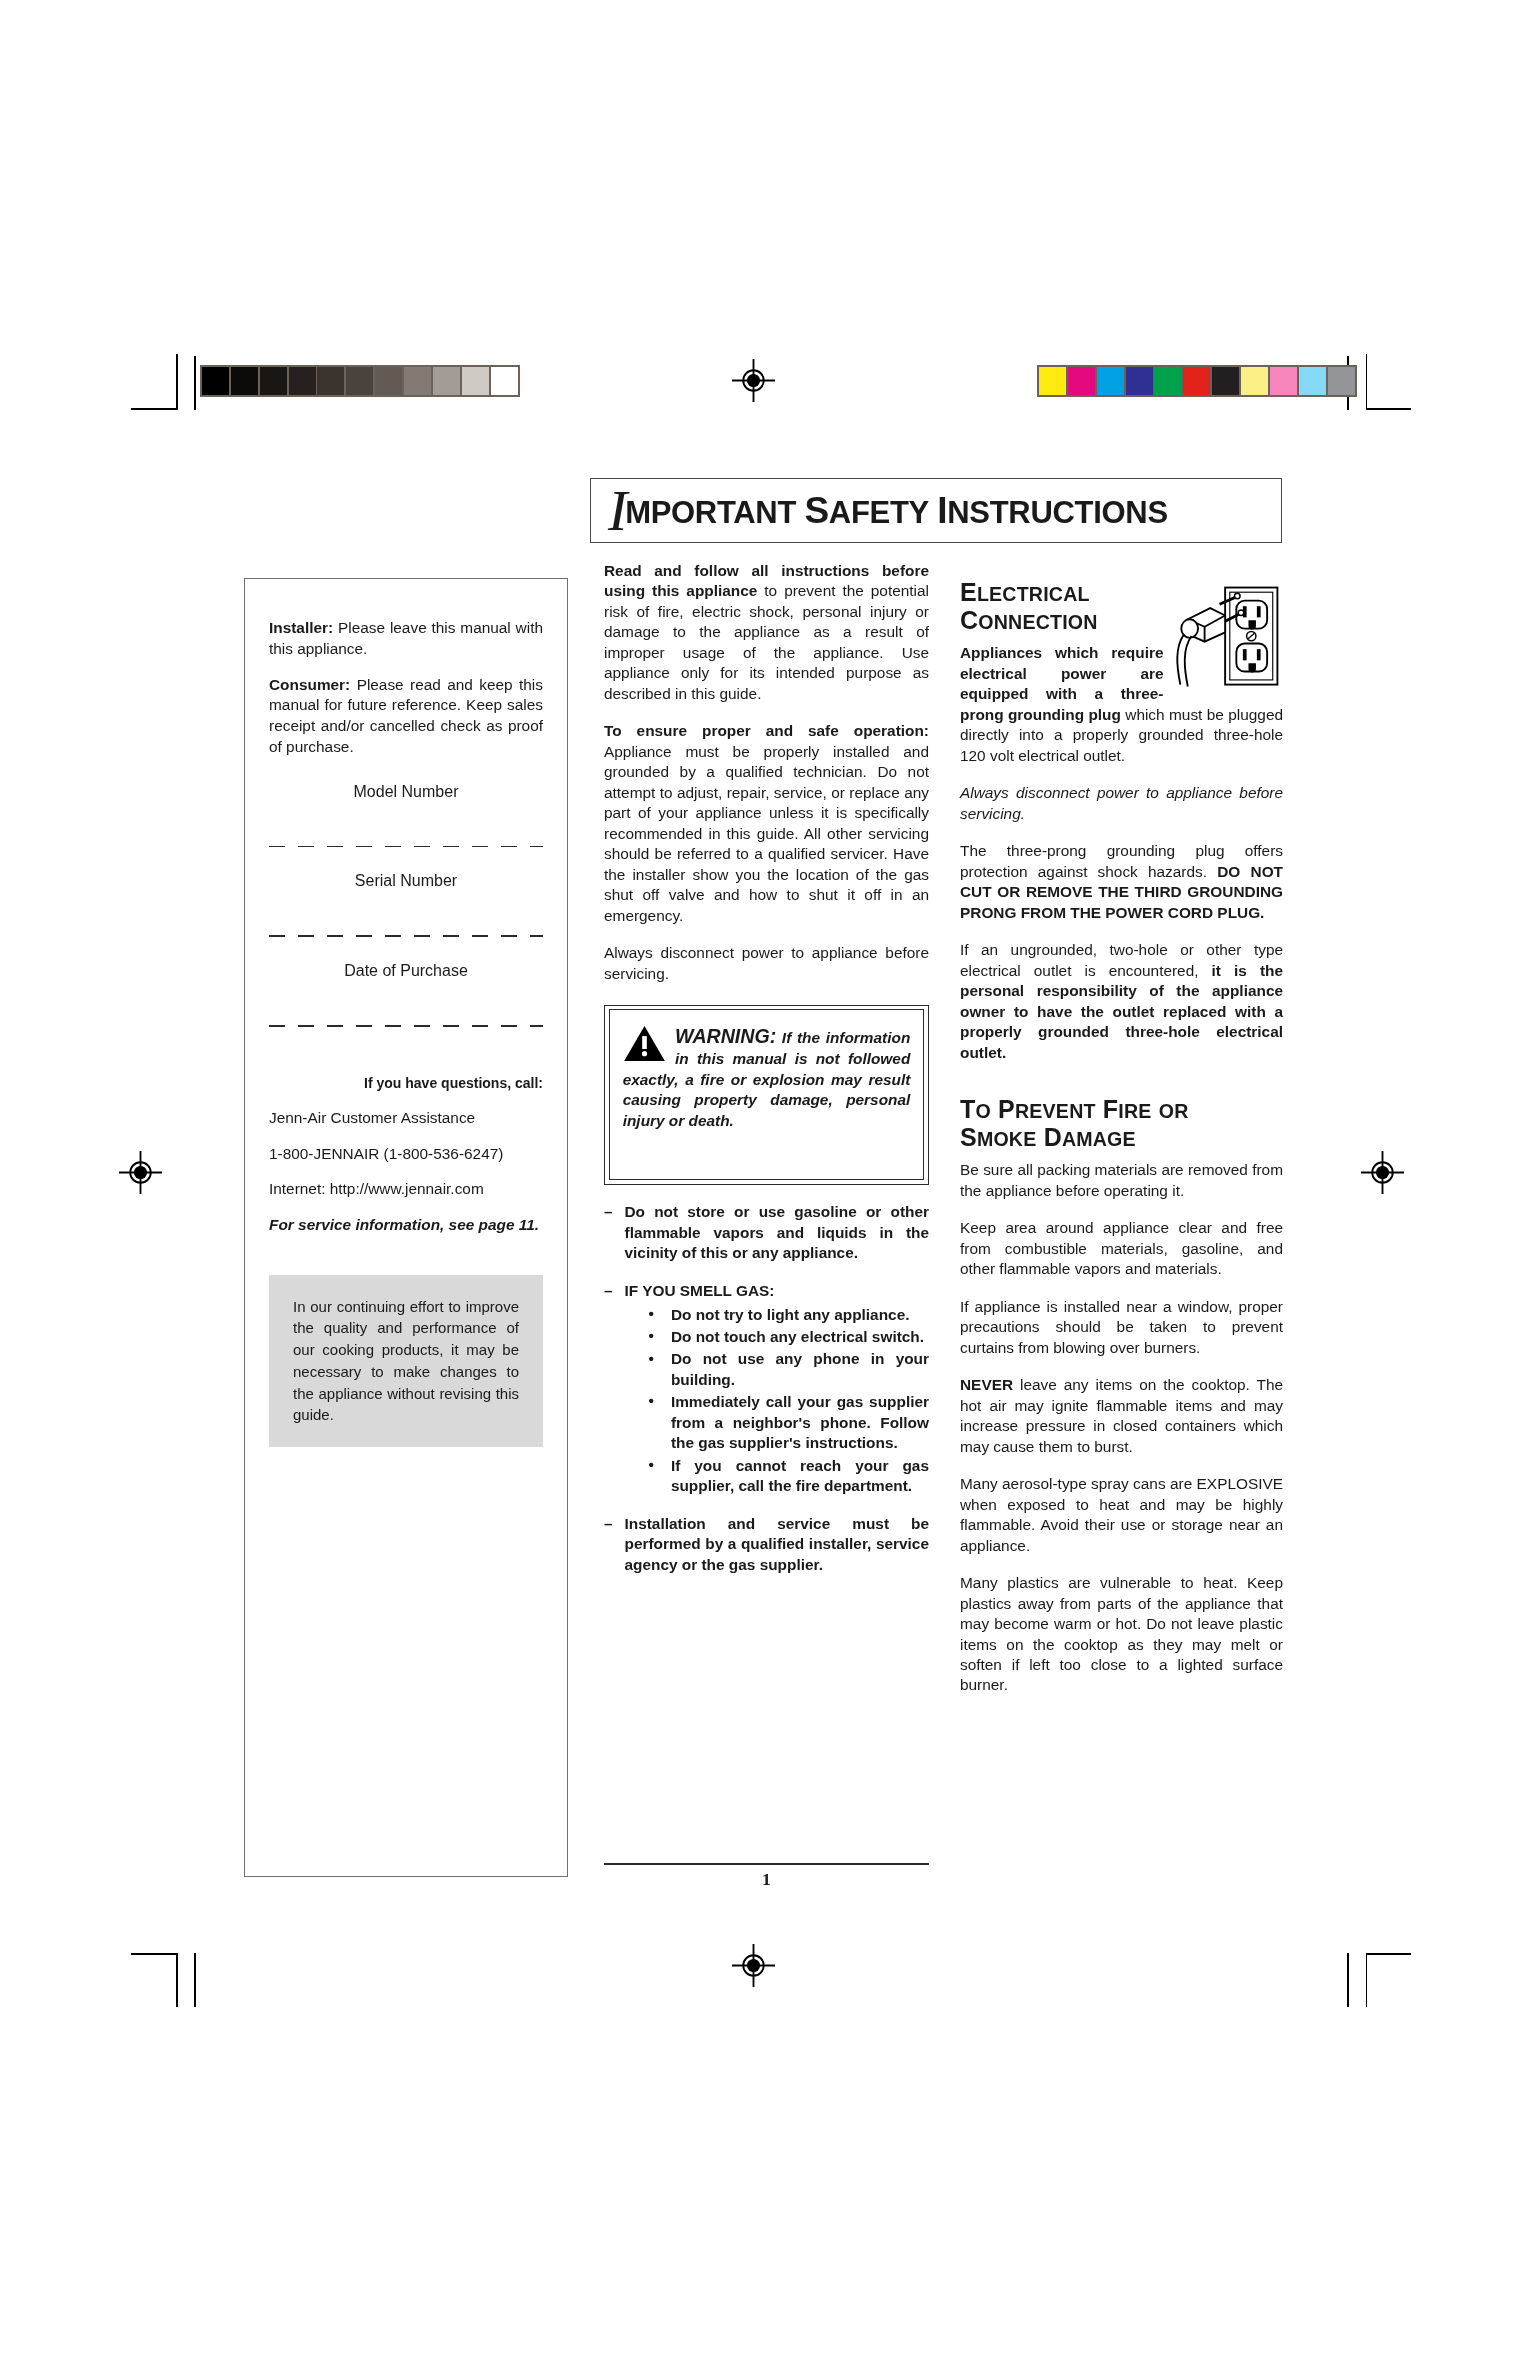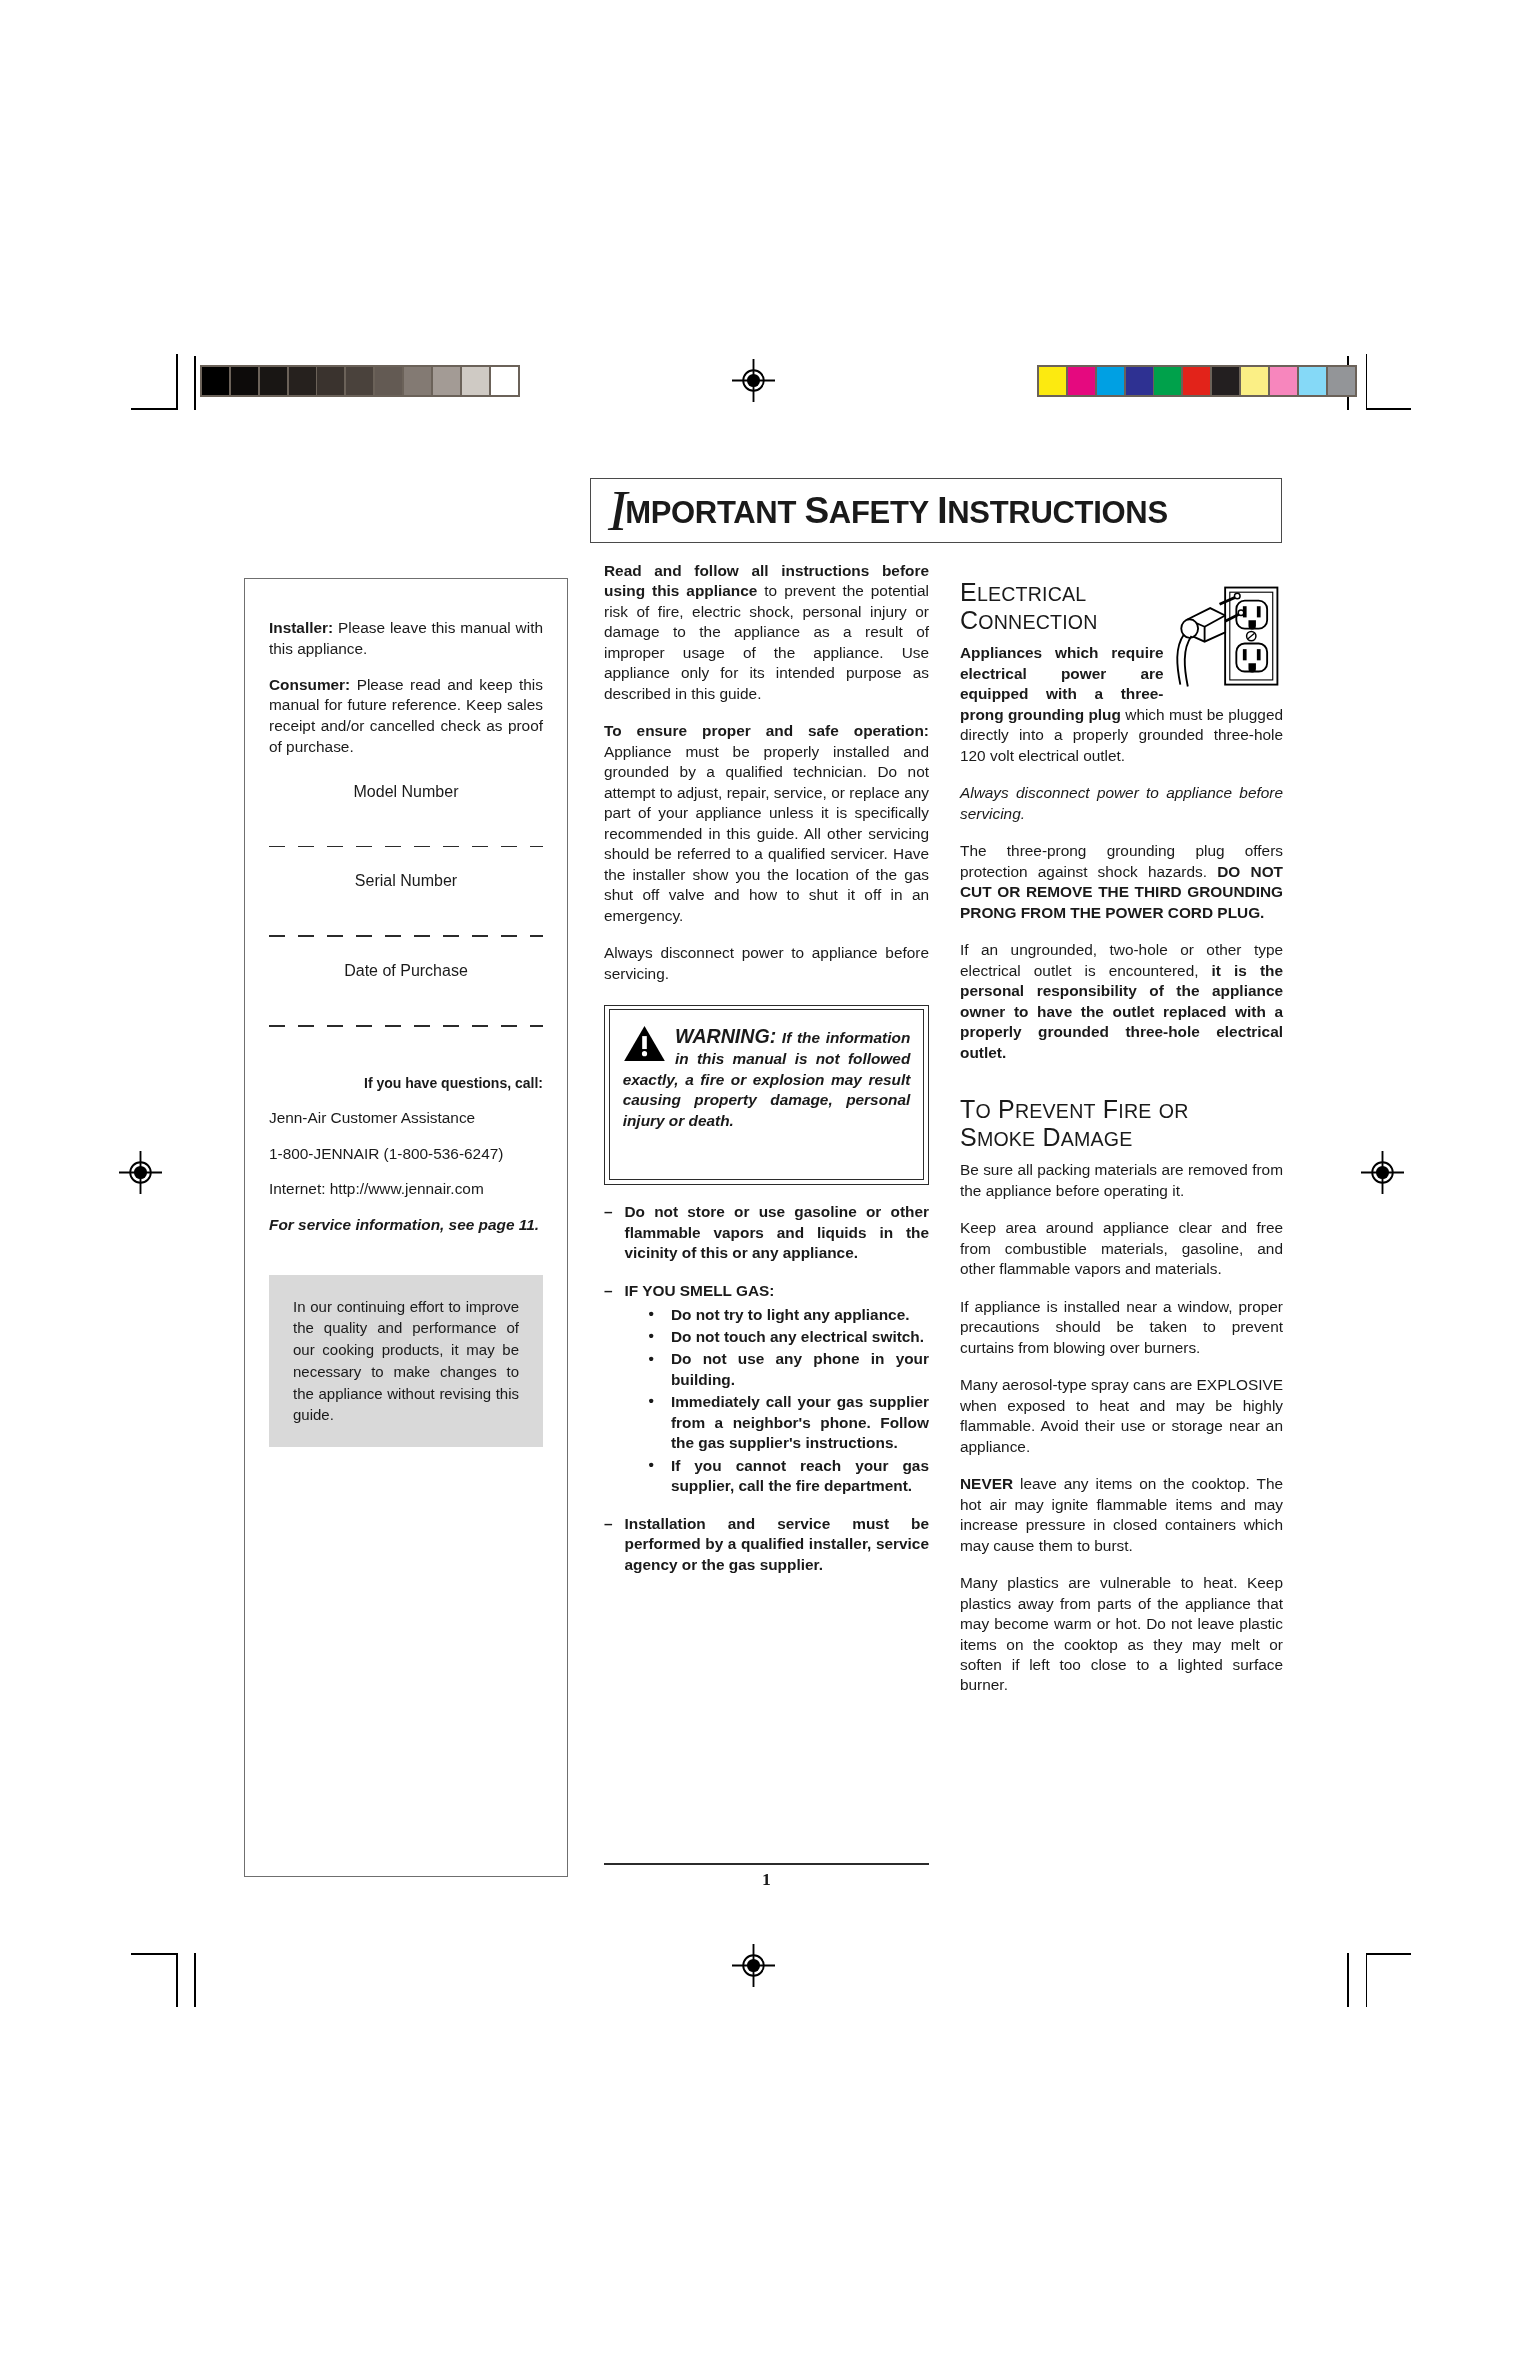--- a/index.html
+++ b/index.html
@@ -226,21 +226,21 @@
   .col-right {
     position: absolute;
     left: 960px;
     top: 578px;
     width: 323px;
   }
   .sec-head {
     font-size: 25px;
     line-height: 1.12;
     margin: 0 0 9.3px 0;
-    font-weight: normal;
+    font-weight: bold;
     letter-spacing: 0.2px;
   }
   .sec-head .sc { font-size: 19.6px; }
   .sec-head.second { margin-top: 32px; }
 
   .outlet-art {
     float: right;
     width: 112px;
     height: 114px;
     margin: 1.9px 0 3.7px 7.5px;
@@ -520,22 +520,22 @@
       <span>F</span><span class="sc">IRE</span>
       <span class="sc">OR</span><br>
       <span>S</span><span class="sc">MOKE</span>
       <span>D</span><span class="sc">AMAGE</span>
     </h2>
 
     <p>Be sure all packing materials are removed from the appliance before operating it.</p>
     <p>Keep area around appliance clear and free from combustible materials, gasoline, and other flammable vapors and materials.</p>
     <p>If appliance is installed near a window, proper precautions should be taken to prevent curtains from blowing over burners.</p>
 
+    <p>
+      <b>NEVER</b><span> leave any items on the cooktop. The hot air may ignite flammable items and may increase pressure in closed containers which may cause them to burst.</span>
+    </p>
+
     <p>Many aerosol-type spray cans are EXPLOSIVE when exposed to heat and may be highly flammable. Avoid their use or storage near an appliance.</p>
-
-    <p>
-      <b>NEVER</b><span> leave any items on the cooktop. The hot air may ignite flammable items and may increase pressure in closed containers which may cause them to burst.</span>
-    </p>
     <p>Many plastics are vulnerable to heat. Keep plastics away from parts of the appliance that may become warm or hot. Do not leave plastic items on the cooktop as they may melt or soften if left too close to a lighted surface burner.</p>
   </div>
 
 </div>
 
 
 </body></html>

